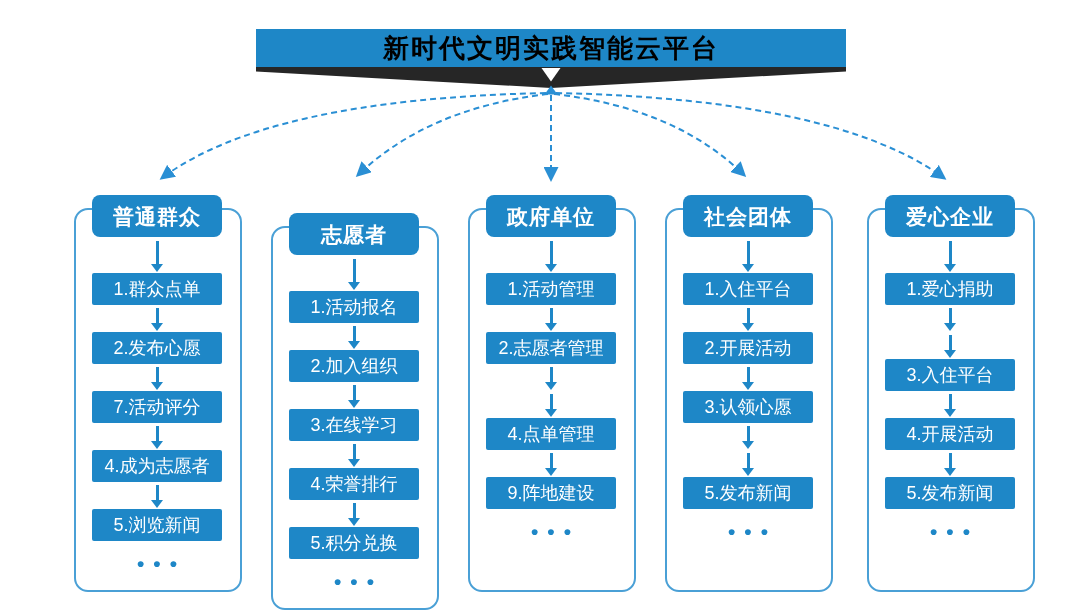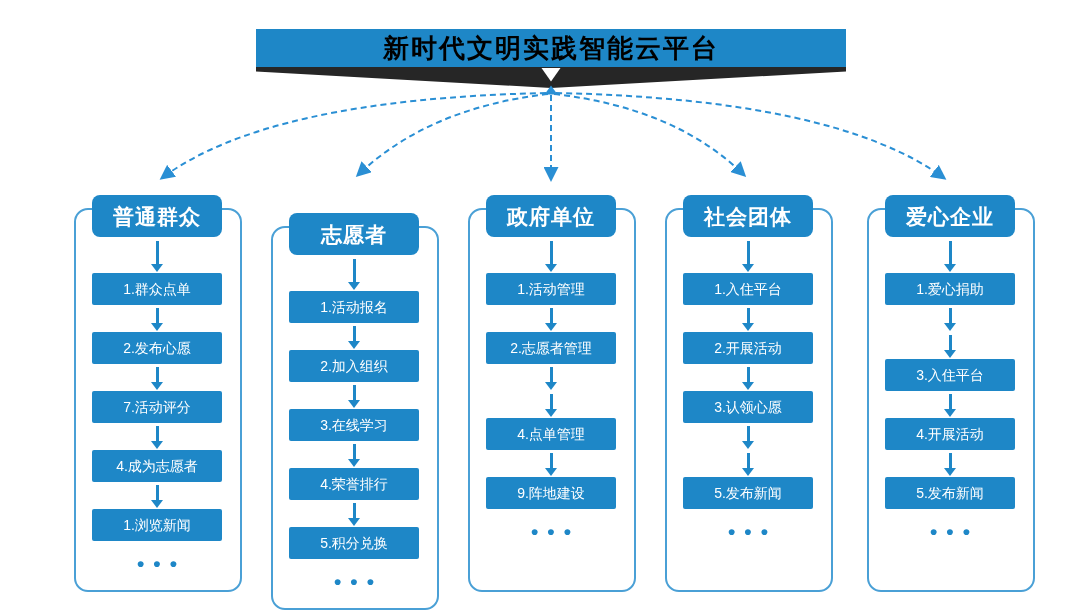--- a/index.html
+++ b/index.html
@@ -31,21 +31,21 @@
     position:absolute;left:1px;top:13px;width:164px;height:380px;
     border:2px solid var(--outline);border-radius:14px;z-index:0;background:transparent;
   }
   .col-header{
     position:relative;z-index:1;width:130px;height:42px;background:var(--blue);
     border-radius:8px;color:#fff;font-size:21px;font-weight:bold;text-align:center;
     line-height:43px;letter-spacing:1px;
   }
   .flow-step{
     position:relative;z-index:1;width:130px;height:32px;background:var(--blue);
-    border-radius:2px;color:#fff;font-size:14px;text-align:center;line-height:33px;
+    border-radius:2px;color:#fff;font-size:18px;text-align:center;line-height:33px;
   }
   .v-arrow{position:relative;z-index:1;display:flex;flex-direction:column;align-items:center;width:12px;}
   .v-arrow.lg{height:36px;padding:4px 0 1px 0;box-sizing:border-box;}
   .v-arrow.sm{height:27px;padding:3px 0 1px 0;box-sizing:border-box;}
   .v-arrow .stem{width:3px;background:var(--blue);flex:1;}
   .v-arrow .head{width:0;height:0;border-left:6px solid transparent;border-right:6px solid transparent;border-top:8px solid var(--blue);}
   .dots{
     position:relative;z-index:1;margin-top:13px;color:var(--blue);
     font-size:21px;font-weight:bold;letter-spacing:9px;line-height:20px;text-indent:9px;
   }
@@ -98,21 +98,21 @@
     <div class="flow-step">7.活动评分</div>
     <div class="v-arrow sm">
         <div class="stem"></div>
         <div class="head"></div>
       </div>
     <div class="flow-step">4.成为志愿者</div>
     <div class="v-arrow sm">
         <div class="stem"></div>
         <div class="head"></div>
       </div>
-    <div class="flow-step">1.浏览新闻</div>
+    <div class="flow-step">5.浏览新闻</div>
     <div class="dots">•••</div>
   </div>
 
   <div class="col c2">
     <div class="col-outline"></div>
     <div class="col-header">志愿者</div>
     <div class="v-arrow lg">
         <div class="stem"></div>
         <div class="head"></div>
       </div>

